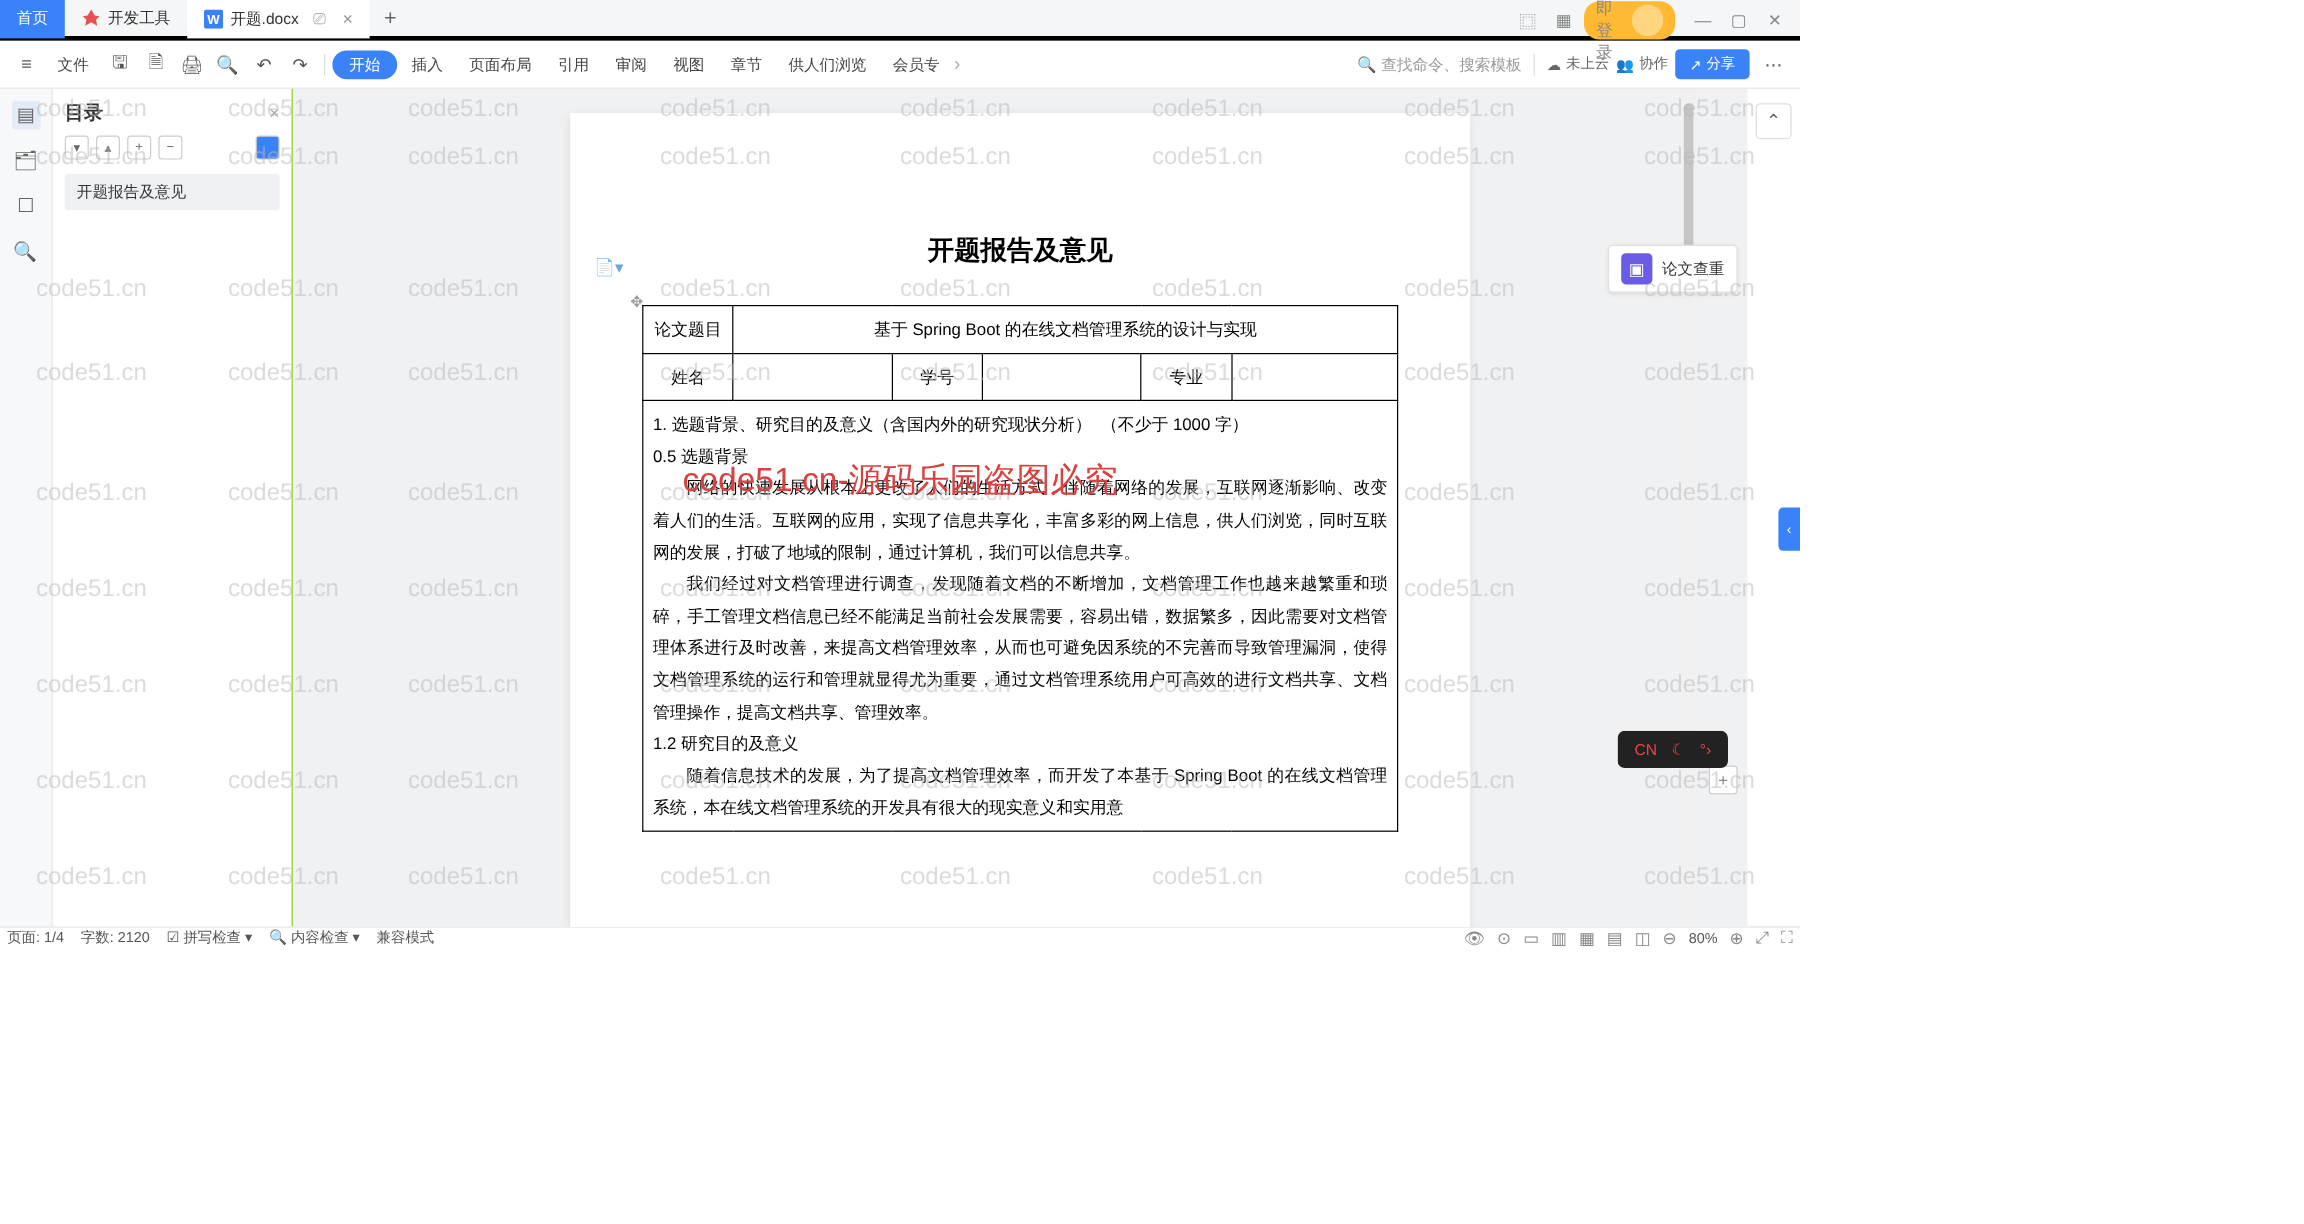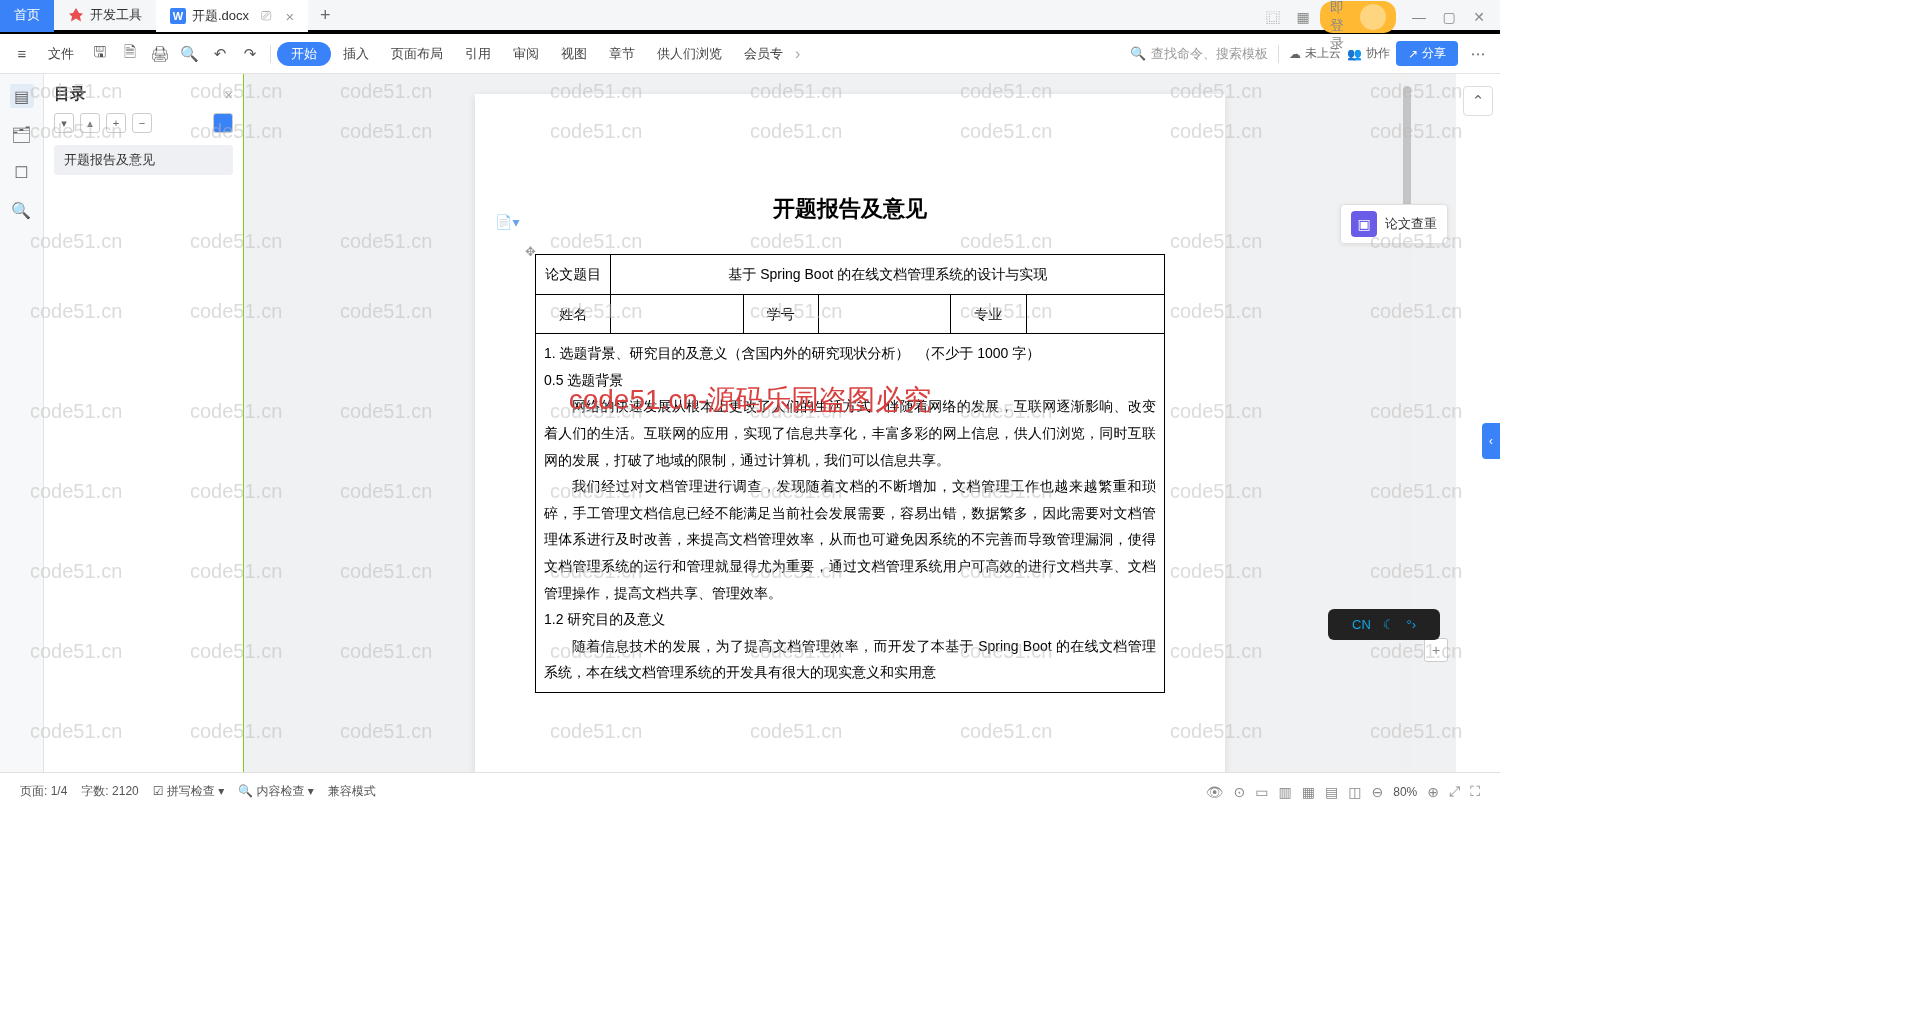--- a/index.html
+++ b/index.html
@@ -45,26 +45,26 @@
 table.doc-table{width:100%;border-collapse:collapse;font-size:14px;color:#000}
 table.doc-table td{border:1px solid #000;padding:6px 8px;vertical-align:top;line-height:1.9}
 .th{text-align:center;font-weight:400}
 .body-cell{text-align:justify}
 .indent{text-indent:2em}
 .italic{}
 .rightpanel{width:44px;display:flex;flex-direction:column;align-items:center;padding-top:12px;gap:10px}
 .rp-btn{width:30px;height:30px;border:1px solid #ddd;border-radius:4px;display:flex;align-items:center;justify-content:center;color:#666;font-size:15px;cursor:pointer}
 .rp-check{position:absolute;right:52px;top:130px;background:#fff;border:1px solid #e0e0e0;border-radius:4px;padding:6px 10px;font-size:13px;color:#333;display:flex;align-items:center;gap:8px;box-shadow:0 1px 4px rgba(0,0,0,.08)}
 .rp-check-ico{width:26px;height:26px;background:#6b5ce7;border-radius:4px;display:flex;align-items:center;justify-content:center;color:#fff;font-size:14px}
-.statusbar{height:28px;background:#fff;border-top:1px solid #e0e0e0;display:flex;align-items:flex-end;padding:0 20px;font-size:12px;color:#555;gap:14px}
+.statusbar{height:28px;background:#fff;border-top:1px solid #e0e0e0;display:flex;align-items:flex-start;padding:0 6px;font-size:12px;color:#555;gap:14px}
 .sb-right{margin-left:auto;display:flex;align-items:center;gap:10px}
 .sb-ico{color:#888;cursor:pointer;font-size:14px}
 .watermark{position:absolute;color:#b8b8b8;opacity:.5;font-size:20px;pointer-events:none;z-index:5;font-family:Arial}
 .wm-red{position:absolute;left:50%;top:50%;transform:translate(-50%,-50%);color:#d94040;font-size:28px;z-index:6;pointer-events:none;font-weight:400}
-.ime{position:absolute;right:60px;bottom:160px;background:#222;color:#0ea5e9;border-radius:6px;padding:8px 24px;font-size:13px;display:flex;gap:12px}
+.ime{position:absolute;right:60px;bottom:160px;background:#222;color:#ef4444;border-radius:6px;padding:8px 14px;font-size:13px;display:flex;gap:12px}
 .scroll-sq{position:absolute;right:52px;bottom:110px;width:24px;height:24px;border:1px solid #ccc;border-radius:3px;background:#fff;display:flex;align-items:center;justify-content:center;color:#888;font-size:14px}
 .side-tab{position:absolute;right:0;top:50%;width:18px;height:36px;background:#3a82f8;border-radius:4px 0 0 4px;color:#fff;display:flex;align-items:center;justify-content:center;font-size:12px}
 .scrollbar-v{position:absolute;right:44px;top:0;bottom:0;width:10px;background:#f0f0f0}
 .scrollbar-thumb{position:absolute;top:12px;width:8px;left:1px;height:140px;background:#c5c5c5;border-radius:4px}
 </style>
 </head>
 <body>
 
 <div class="tabbar">
   <div class="tab home">

